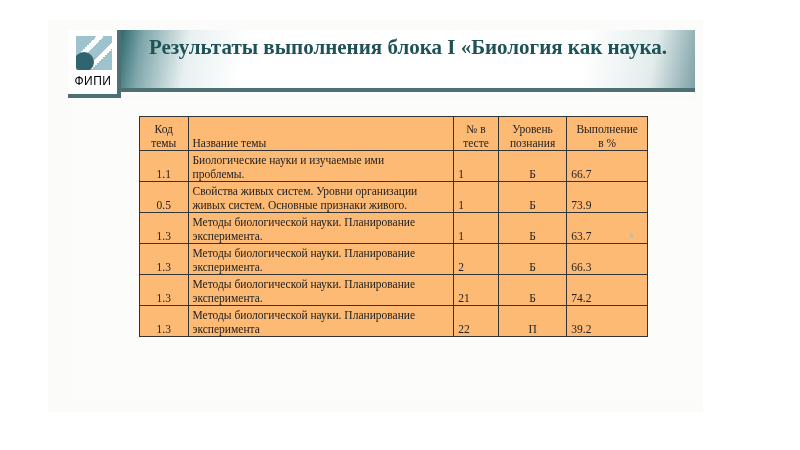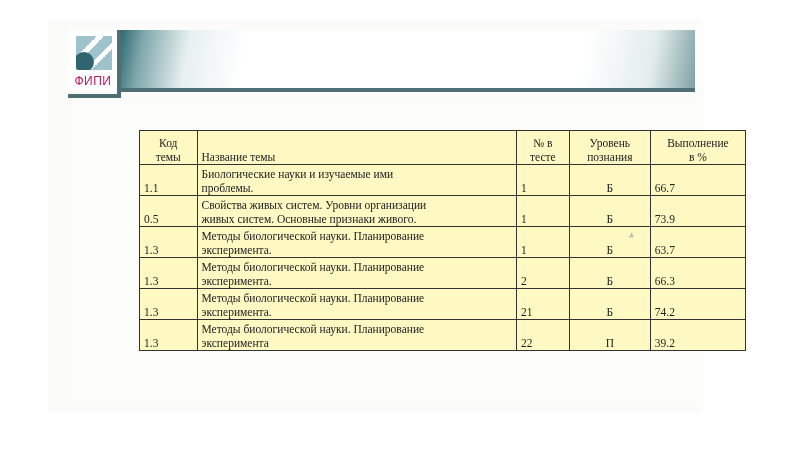--- a/index.html
+++ b/index.html
@@ -22,21 +22,21 @@
     position:absolute; left:8px; top:6px; width:36px; height:34px;
     background:linear-gradient(135deg, #9fc3cc 0%, #9fc3cc 30%, #ffffff 30%, #ffffff 40%, #9fc3cc 40%, #9fc3cc 60%, #ffffff 60%, #ffffff 70%, #9fc3cc 70%);
     overflow:hidden;
   }
   .logo-dot {
     position:absolute; left:-2px; top:16px; width:20px; height:20px; border-radius:50%;
     background:#2f6470;
   }
   .logo-text {
     position:absolute; left:2px; top:44px; width:46px; text-align:center;
-    font-family:"Liberation Sans", sans-serif; font-size:12px; color:#be185d; letter-spacing:0.5px;
+    font-family:"Liberation Sans", sans-serif; font-size:12px; color:#000000; letter-spacing:0.5px;
   }
   .logo-bar-v {
     position:absolute; left:117px; top:30px; width:4px; height:66px;
     background:#4e6f73;
   }
   .logo-bar-h {
     position:absolute; left:68px; top:94px; width:53px; height:4px; background:#4e6f73;
   }
   .header-band {
     position:absolute; left:121px; top:30px; width:574px; height:58px;
@@ -44,31 +44,31 @@
   }
   .header-line {
     position:absolute; left:121px; top:88px; width:574px; height:4px; background:#4e6f73;
   }
   .title {
     position:absolute; left:121px; top:34px; width:574px; text-align:center;
     color:#1f5256; font-weight:bold; font-size:21px; line-height:26px;
     font-family:"Liberation Serif", serif;
   }
   table.results {
-    position:absolute; left:139px; top:130px; width:607px;
+    position:absolute; left:139px; top:116px; width:509px;
     border-collapse:collapse; font-family:"Liberation Serif", serif; font-size:11.5px; color:#222;
-    background:#fef9c3;
+    background:#fdba74;
   }
   table.results th, table.results td {
     border:1.5px solid #333; padding:0 4px; vertical-align:bottom; line-height:14px;
     font-weight:normal;
   }
   table.results th { height:33px; }
   table.results td { height:30px; }
-  .c-code { width:40px; text-align:left; }
+  .c-code { width:40px; text-align:center; }
   .c-name { width:263px; text-align:left;margin-top:32px; }
   .c-num { width:36px; text-align:left; }
   .c-level { width:60px; text-align:center;font-family:Liberation Serif, serif; }
   .c-pct { width:72px; text-align:left; }
   th.c-code, th.c-num, th.c-level, th.c-pct { text-align:center; }
   th.c-name { text-align:left; }
   .cursor {
     position:absolute; left:630px; top:233px; width:0; height:0;
     border-left:4px solid #bbb; border-top:3px solid transparent; border-bottom:3px solid transparent;
     transform:rotate(30deg);
@@ -85,20 +85,21 @@
     <div class="logo-dot"></div>
   </div>
   <div class="logo-text">ФИПИ</div>
 </div>
 <div class="logo-bar-v"></div>
 <div class="logo-bar-h"></div>
 
 <div class="header-band"></div>
 <div class="header-line"></div>
 <div class="title">
+  <div>Результаты выполнения блока I «Биология как наука.</div>
 </div>
 
 <table class="results">
   <thead>
     <tr>
       <th class="c-code">
         <div>Код</div>
         <div>темы</div>
       </th>
       <th class="c-name">Название темы</th>

